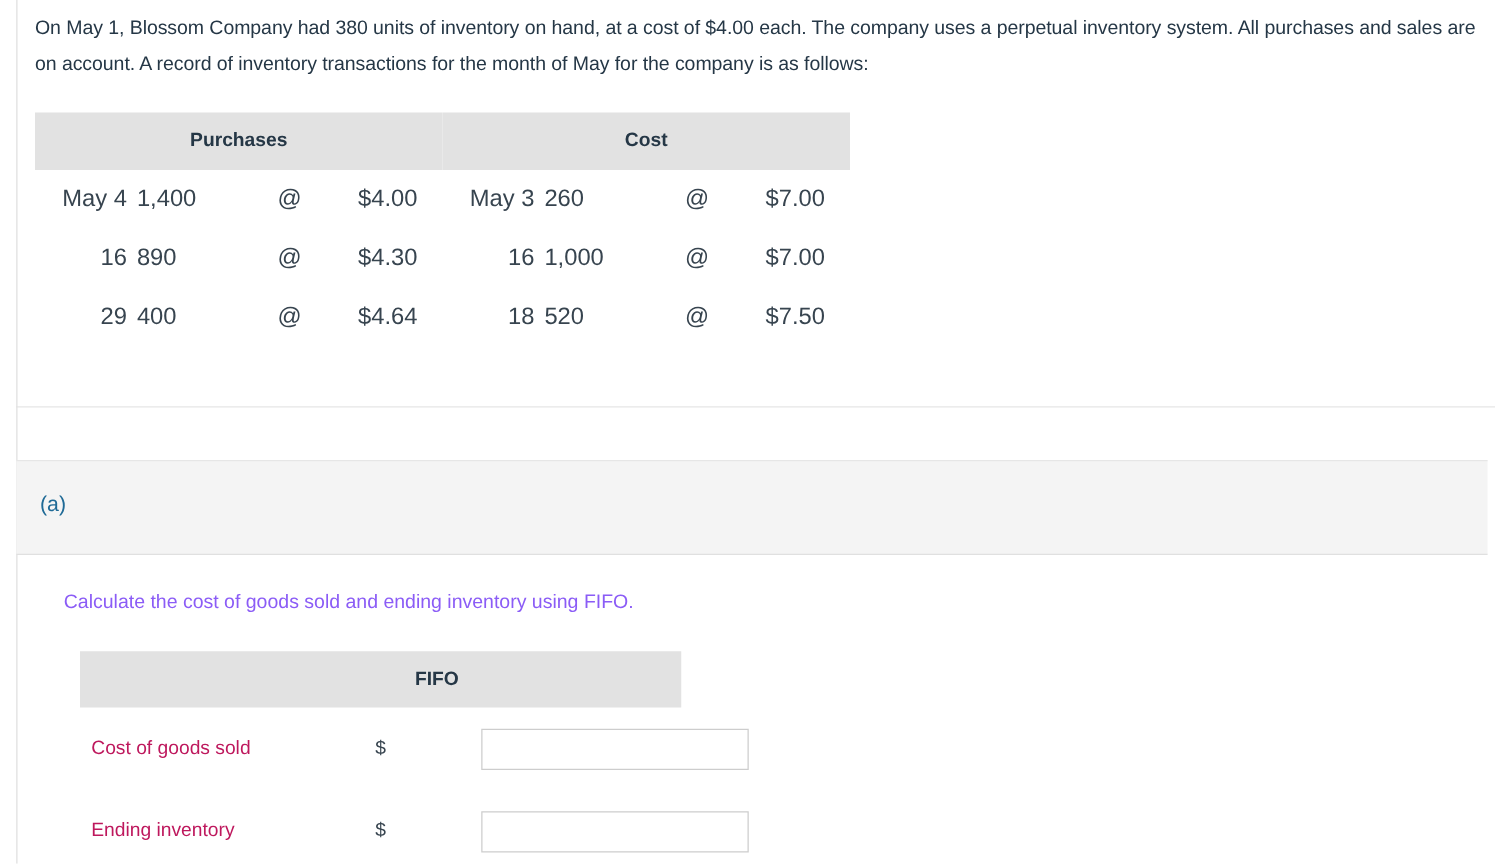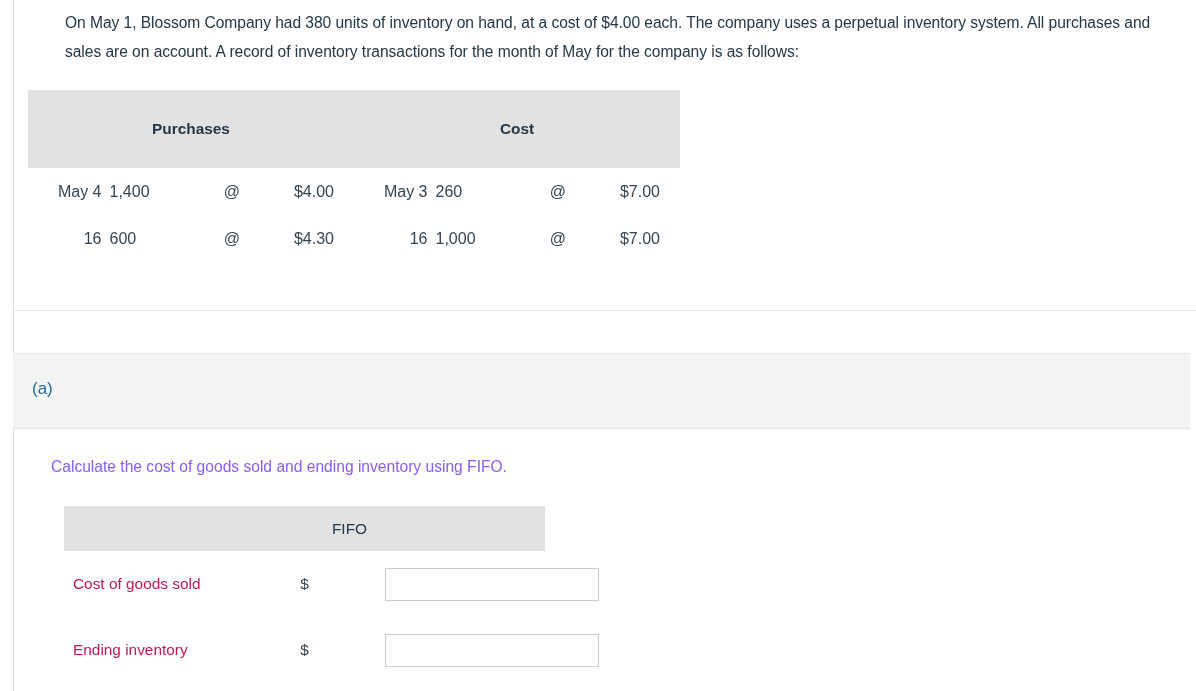--- a/index.html
+++ b/index.html
@@ -20,47 +20,46 @@
   
   .problem-block {
     padding: 8px 14px 0 28px;
   }
   .problem-text {
     font-size: 15.6px;
     line-height: 29px;
     color: #253746;
     letter-spacing: -0.05px;
     max-width: 1160px;
-    margin-left: 37px;
   }
 
   
   .txn-wrap {
     margin-top: 24px;
     padding-left: 28px;
     position: relative;
   }
   .txn-table {
     border-collapse: collapse;
     width: 652px;
     table-layout: fixed;
   }
   .txn-table th {
     background: #e2e2e2;
     height: 46px;
     font-size: 15.4px;
     font-weight: bold;
     color: #253746;
     text-align: center;
-    padding: 16px;
+    padding: 0;
     vertical-align: middle;
   }
   .txn-table td {
     height: 47px;
-    font-size: 16px;
+    font-size: 19px;
     color: #37444f;
     padding: 0;
     vertical-align: middle;
     white-space: nowrap;
   }
   .c-date  { width: 92px;  text-align: right; padding-right: 8px !important; }
   .c-units { width: 86px;  text-align: left; padding-right: 10px !important; }
   .c-at    { width: 54px;  text-align: center; }
   .c-price { width: 96px;  text-align: right; padding-right: 20px !important; }
 
@@ -124,21 +123,21 @@
   }
   .fifo-table th.fifo-head {
     background: #e2e2e2;
     height: 45px;
     padding: 0;
     vertical-align: middle;
   }
   .fifo-head-inner {
     text-align: center;
     font-size: 15.4px;
-    font-weight: normal;
+    font-weight: bold;
     color: #253746;
     padding-left: 90px;
   }
   .fifo-table td {
     padding: 0;
     vertical-align: middle;
     height: 66px;
   }
   .fifo-label {
     width: 222px;
@@ -193,27 +192,37 @@
         <td class="c-units">1,400</td>
         <td class="c-at">@</td>
         <td class="c-price">$4.00</td>
         <td class="c-date">May 3</td>
         <td class="c-units">260</td>
         <td class="c-at">@</td>
         <td class="c-price">$7.00</td>
       </tr>
       <tr>
         <td class="c-date">16</td>
-        <td class="c-units">600</td>
+        <td class="c-units">890</td>
         <td class="c-at">@</td>
         <td class="c-price">$4.30</td>
         <td class="c-date">16</td>
         <td class="c-units">1,000</td>
         <td class="c-at">@</td>
         <td class="c-price">$7.00</td>
+      </tr>
+      <tr>
+        <td class="c-date">29</td>
+        <td class="c-units">400</td>
+        <td class="c-at">@</td>
+        <td class="c-price">$4.64</td>
+        <td class="c-date">18</td>
+        <td class="c-units">520</td>
+        <td class="c-at">@</td>
+        <td class="c-price">$7.50</td>
       </tr>
     </tbody>
   </table>
 </div>
 
 <div class="section-gap"></div>
 
 <div class="part-panel">
   <span class="part-label">(a)</span>
 </div>

